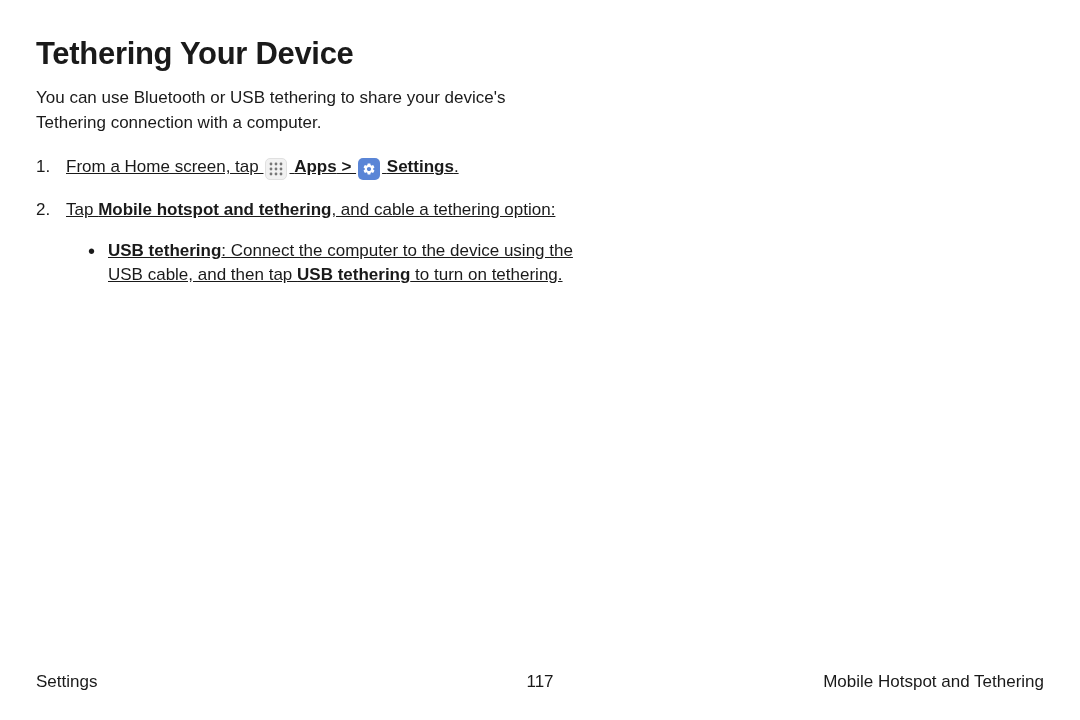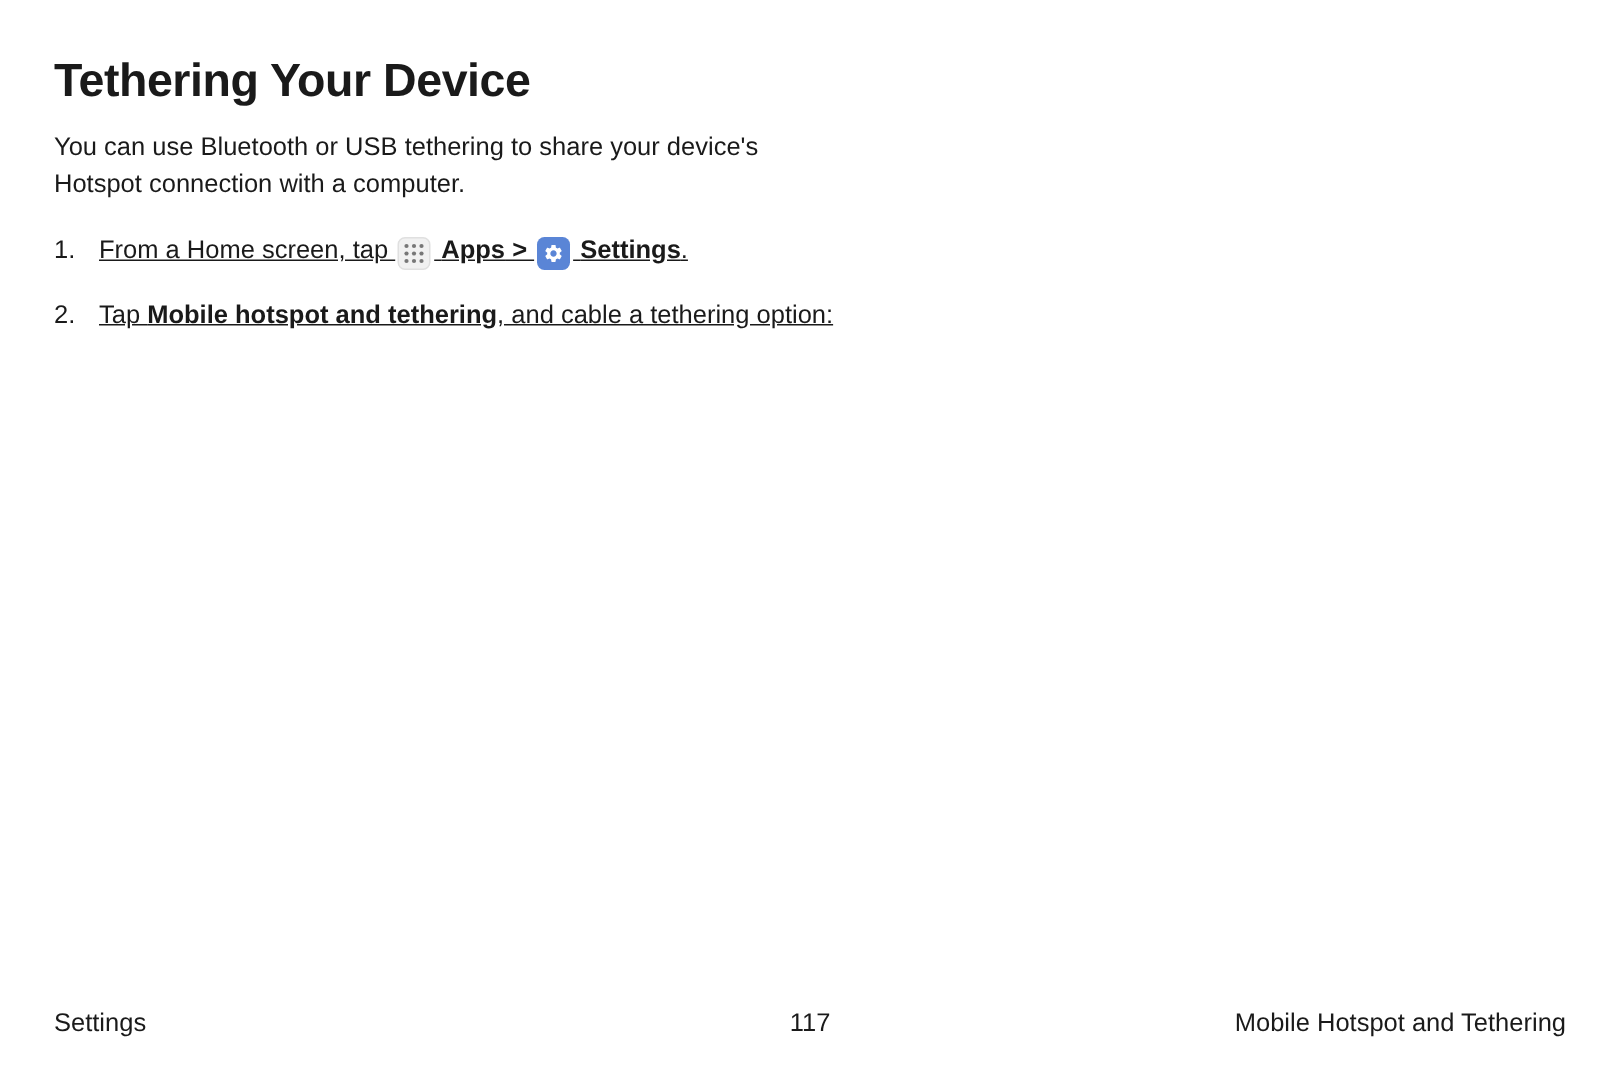--- a/index.html
+++ b/index.html
@@ -100,21 +100,21 @@
     position: absolute;
     left: 50%;
     transform: translateX(-50%);
   }
 </style>
 </head>
 <body>
 
 <h1 class="heading">Tethering Your Device</h1>
 
-<p class="intro">You can use Bluetooth or USB tethering to share your device's Hotspot connection with a computer.</p>
+<p class="intro">You can use Bluetooth or USB tethering to share your device's Tethering connection with a computer.</p>
 
 <ol class="numlist">
   <li>
     <span>From a Home screen, tap </span><span class="icon icon-apps">
         <svg width="14" height="14" viewBox="0 0 14 14">
           <g fill="#777">
             <circle cx="2" cy="2" r="1.4"></circle>
             <circle cx="7" cy="2" r="1.4"></circle>
             <circle cx="12" cy="2" r="1.4"></circle>
             <circle cx="2" cy="7" r="1.4"></circle>
@@ -129,20 +129,23 @@
     <span class="bold">Apps</span><span class="bold"> &gt; </span><span class="icon icon-settings">
         <svg width="14" height="14" viewBox="0 0 24 24">
           <path fill="#fff" d="M19.14,12.94c0.04-0.3,0.06-0.61,0.06-0.94c0-0.32-0.02-0.64-0.07-0.94l2.03-1.58c0.18-0.14,0.23-0.41,0.12-0.61 l-1.92-3.32c-0.12-0.22-0.37-0.29-0.59-0.22l-2.39,0.96c-0.5-0.38-1.03-0.7-1.62-0.94L14.4,2.81c-0.04-0.24-0.24-0.41-0.48-0.41 h-3.84c-0.24,0-0.43,0.17-0.47,0.41L9.25,5.35C8.66,5.59,8.12,5.92,7.63,6.29L5.24,5.33c-0.22-0.08-0.47,0-0.59,0.22L2.74,8.87 C2.62,9.08,2.66,9.34,2.86,9.48l2.03,1.58C4.84,11.36,4.8,11.69,4.8,12s0.02,0.64,0.07,0.94l-2.03,1.58 c-0.18,0.14-0.23,0.41-0.12,0.61l1.92,3.32c0.12,0.22,0.37,0.29,0.59,0.22l2.39-0.96c0.5,0.38,1.03,0.7,1.62,0.94l0.36,2.54 c0.05,0.24,0.24,0.41,0.48,0.41h3.84c0.24,0,0.44-0.17,0.47-0.41l0.36-2.54c0.59-0.24,1.13-0.56,1.62-0.94l2.39,0.96 c0.22,0.08,0.47,0,0.59-0.22l1.92-3.32c0.12-0.22,0.07-0.47-0.12-0.61L19.14,12.94z M12,15.6c-1.98,0-3.6-1.62-3.6-3.6 s1.62-3.6,3.6-3.6s3.6,1.62,3.6,3.6S13.98,15.6,12,15.6z"></path>
         </svg>
       </span>
     <span class="bold">Settings</span><span>.</span>
   </li>
   <li>
     <span>Tap </span><span class="bold">Mobile hotspot and tethering</span><span>, and cable a tethering option:</span>
     <ul class="bullets">
+      <li>
+        <span class="bold">USB tethering</span><span>: Connect the computer to the device using the USB cable, and then tap </span><span class="bold">USB tethering</span><span> to turn on tethering.</span>
+      </li>
     </ul>
   </li>
 </ol>
 
 <div class="footer">
   <span>Settings</span>
   <span class="footer-center">117</span>
   <span>Mobile Hotspot and Tethering</span>
 </div>
 

